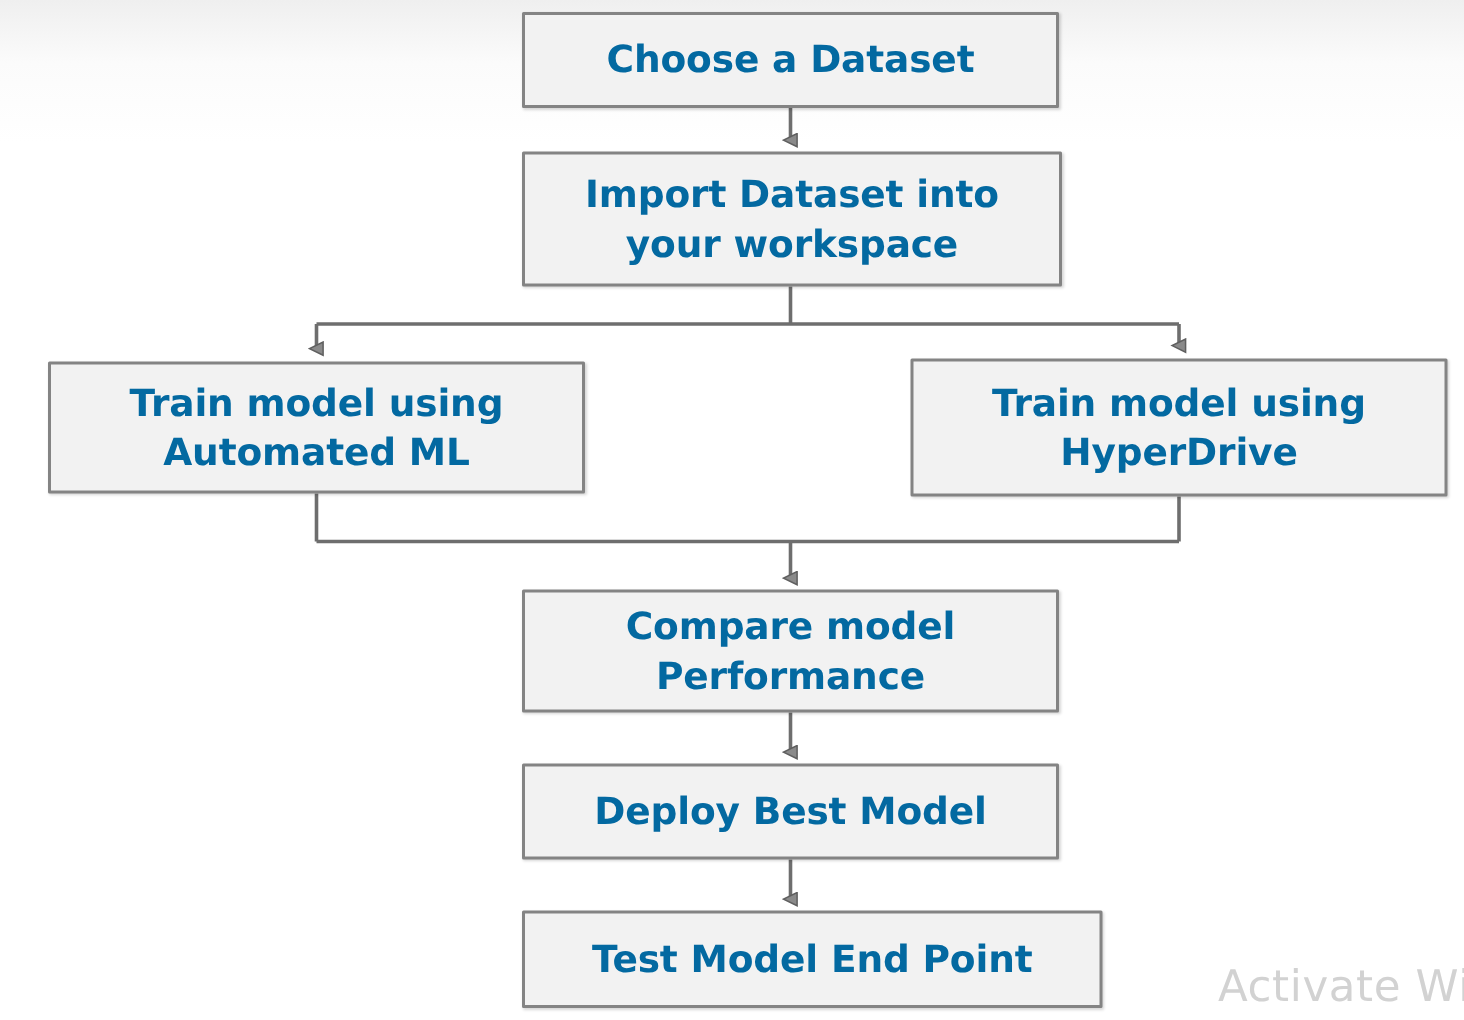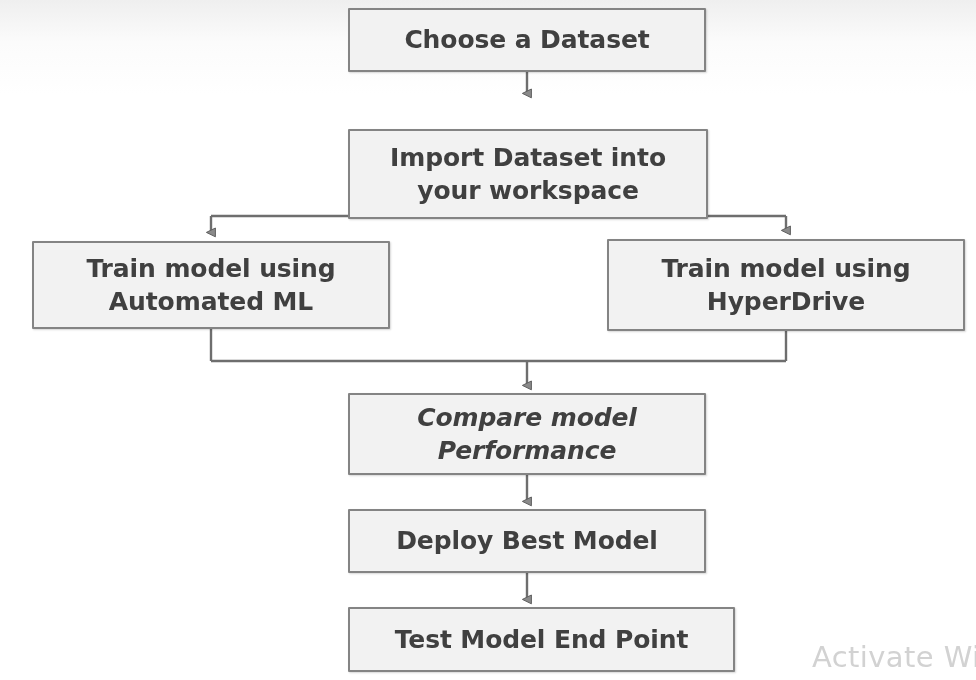--- a/index.html
+++ b/index.html
@@ -31,38 +31,38 @@
   .node {
     position: absolute;
     box-sizing: border-box;
     background: #f2f2f2;
     border: 2px solid #848484;
     border-radius: 1px;
     display: flex;
     align-items: center;
     justify-content: center;
     text-align: center;
-    color: #404040;
+    color: #0369a1;
     font-weight: bold;
     font-size: 25px;
     line-height: 1.34;
     letter-spacing: -0.1px;
     box-shadow: 1px 1px 2px rgba(0,0,0,0.16);
   }
   .node-label {
     display: block;
     padding: 0 6px;
     white-space: pre-line;
   }
   
   #node-choose-dataset      { left: 348px; top: 8px;   width: 358px; height: 64px; }
-  #node-import-dataset      { left: 348px; top: 101px; width: 360px; height: 90px; margin-top: 28px; }
+  #node-import-dataset      { left: 348px; top: 101px; width: 360px; height: 90px; }
   #node-train-automl        { left: 32px;  top: 241px; width: 358px; height: 88px; }
   #node-train-hyperdrive    { left: 607px; top: 239px; width: 358px; height: 92px; }
-  #node-compare-performance { left: 348px; top: 393px; width: 358px; height: 82px; font-style: italic; }
+  #node-compare-performance { left: 348px; top: 393px; width: 358px; height: 82px; }
   #node-deploy-best-model   { left: 348px; top: 509px; width: 358px; height: 64px; justify-content: center; }
   #node-test-endpoint       { left: 348px; top: 607px; width: 387px; height: 65px; }
 
   #activation-watermark {
     position: absolute;
     left: 812px;
     top: 640px;
     font-size: 29px;
     color: #d2d2d2;
     font-weight: normal;

